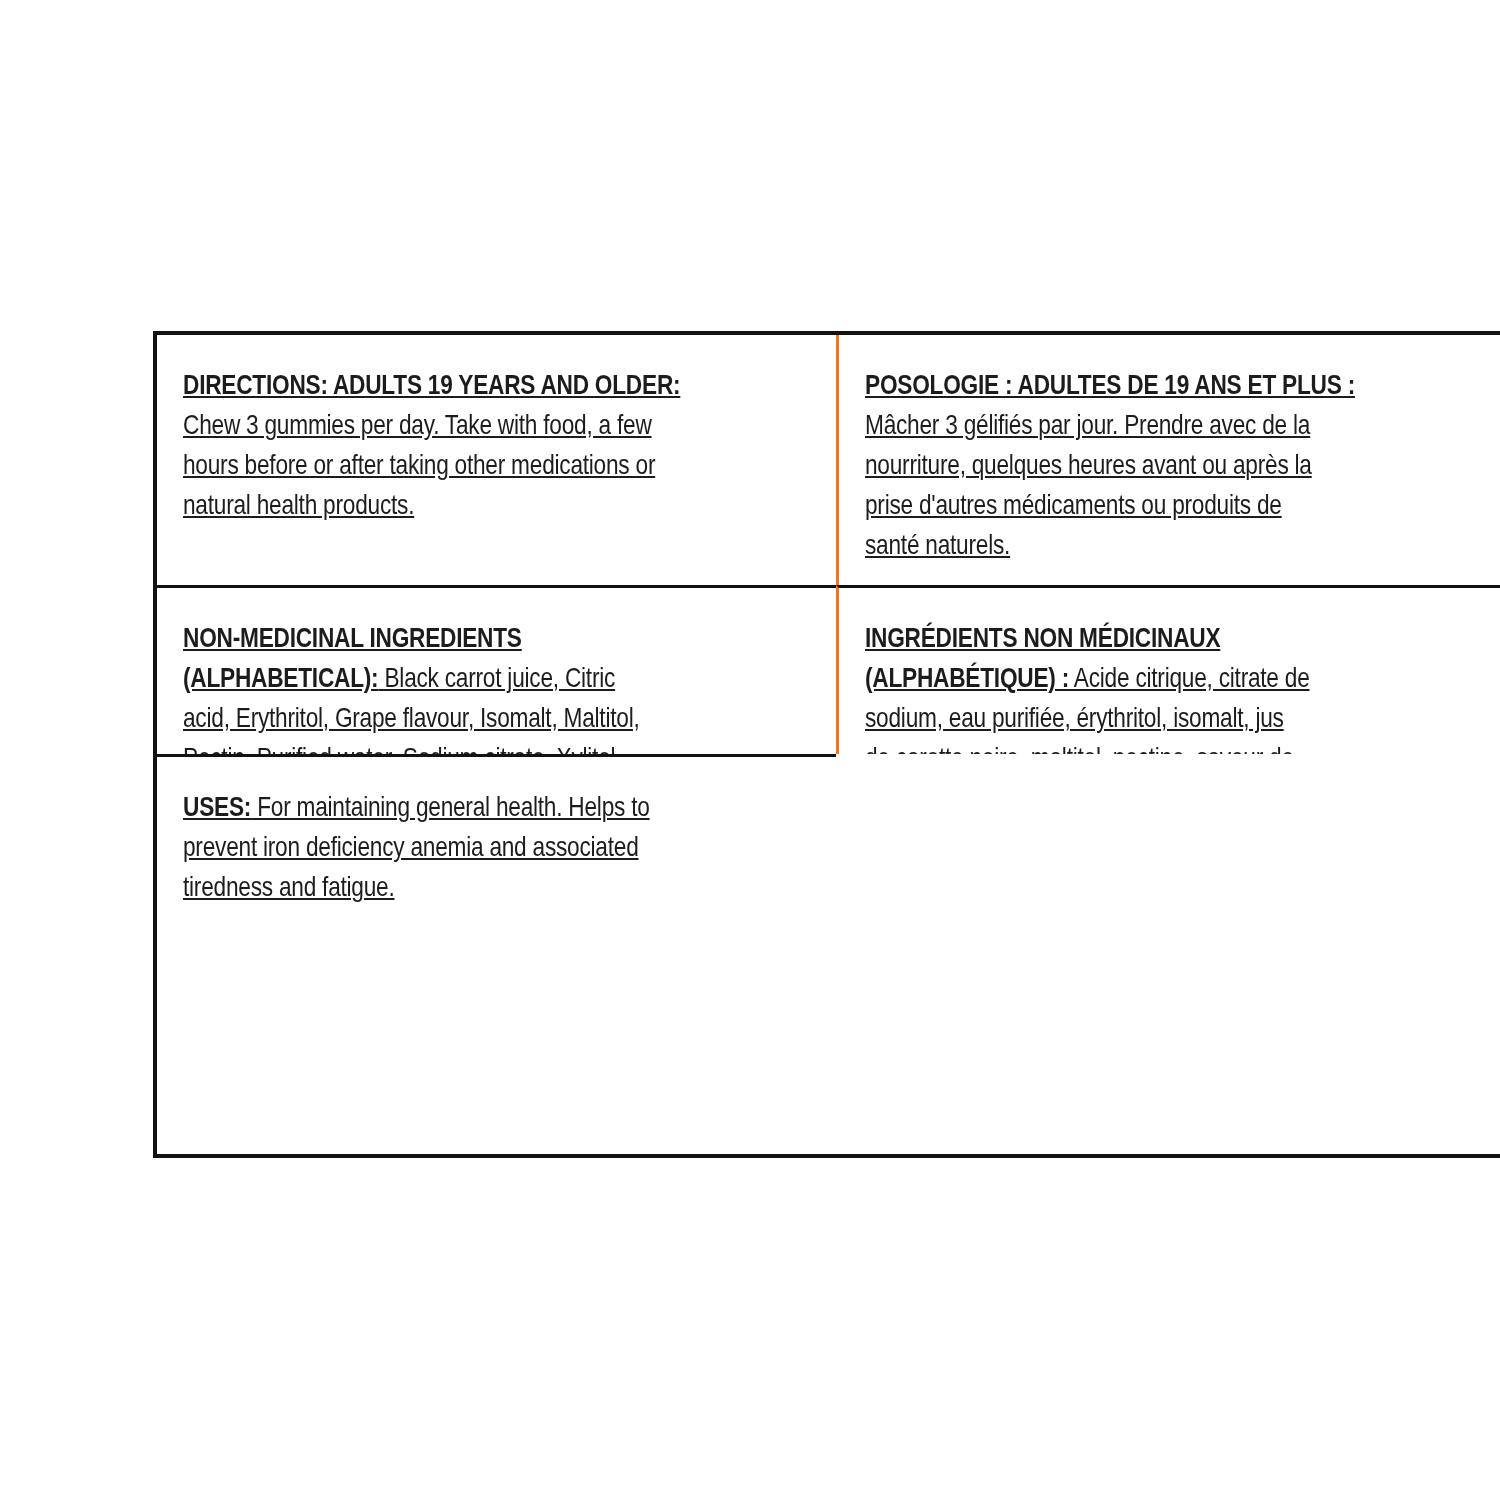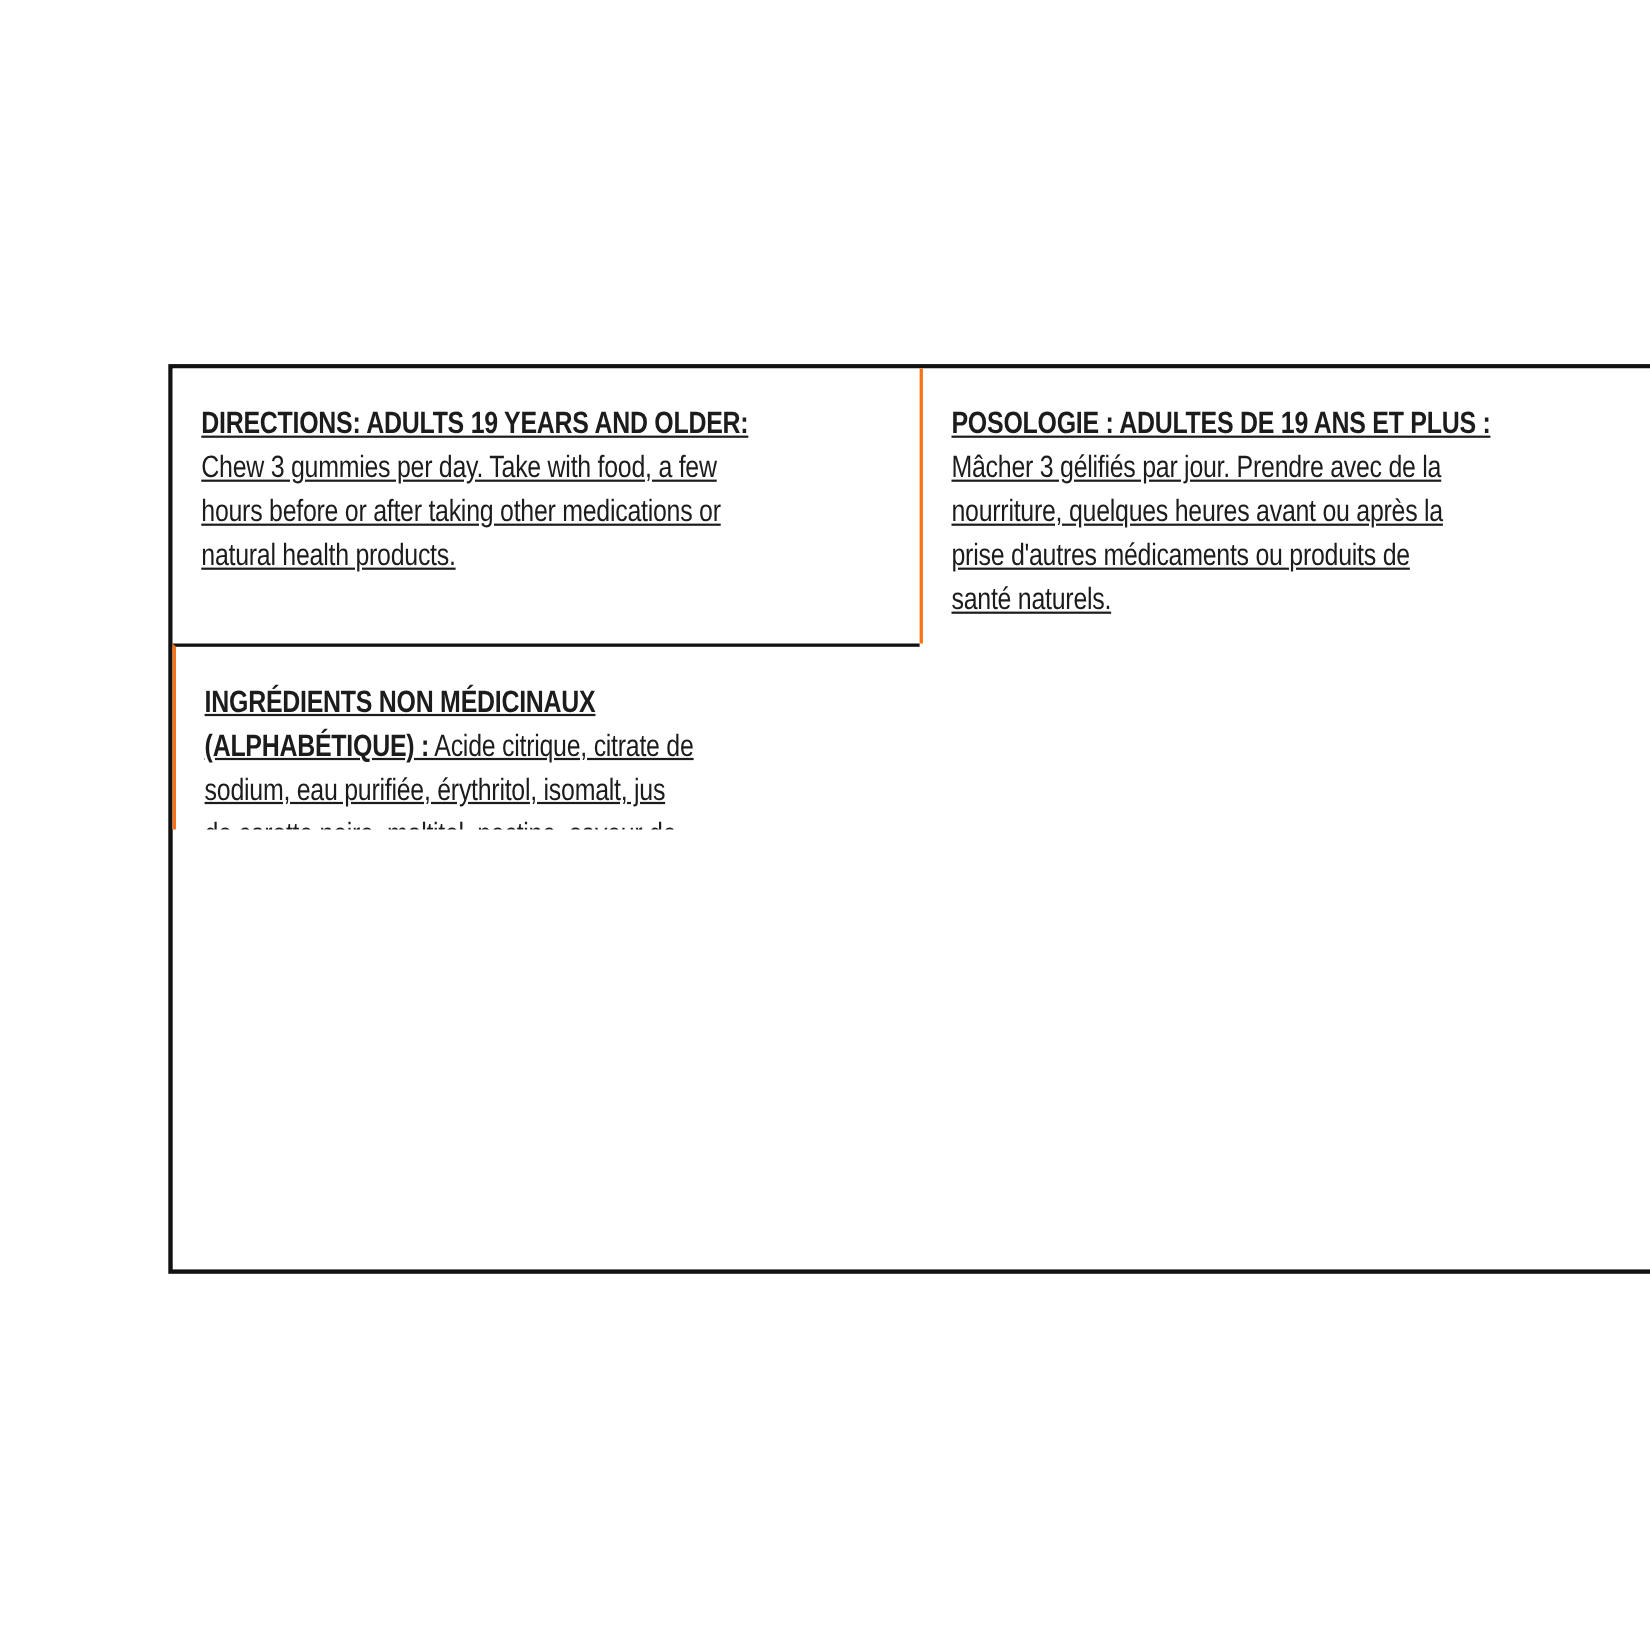--- a/index.html
+++ b/index.html
@@ -68,22 +68,33 @@
   </div>
   <div class="cell col-fr row-1">
     <p class="cell-text"><span class="hd">POSOLOGIE : ADULTES DE 19 ANS ET PLUS :</span><span>
 Mâcher 3 gélifiés par jour. Prendre avec de la
 nourriture, quelques heures avant ou après la
 prise d'autres médicaments ou produits de
 santé naturels.</span></p>
   </div>
 
 
+  <div class="cell col-en row-3">
+    <p class="cell-text"><span class="hd">NON-MEDICINAL INGREDIENTS
+(ALPHABETICAL):</span><span> Black carrot juice, Citric
+acid, Erythritol, Grape flavour, Isomalt, Maltitol,
+Pectin, Purified water, Sodium citrate, Xylitol.</span></p>
+  </div>
   <div class="cell col-fr row-3">
     <p class="cell-text"><span class="hd">INGRÉDIENTS NON MÉDICINAUX
 (ALPHABÉTIQUE) :</span><span> Acide citrique, citrate de
 sodium, eau purifiée, érythritol, isomalt, jus
 de carotte noire, maltitol, pectine, saveur de
 raisin, xylitol.</span></p>
   </div>
 
+  <div class="cell col-en row-4">
+    <p class="cell-text"><span class="hd">USES:</span><span> For maintaining general health. Helps to
+prevent iron deficiency anemia and associated
+tiredness and fatigue.</span></p>
+  </div>
 
 </div>
 
 </body></html>

